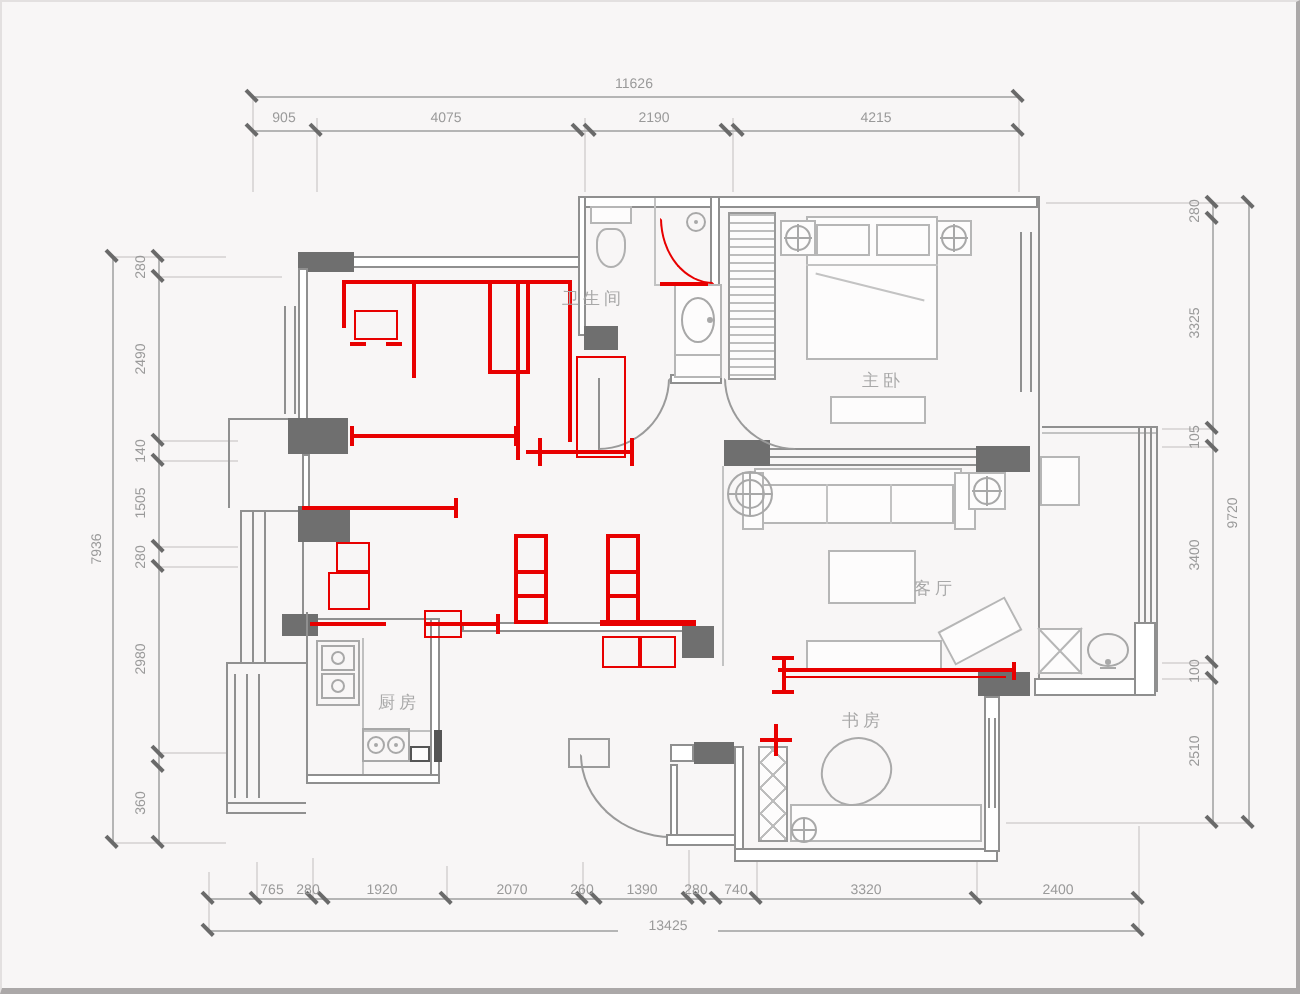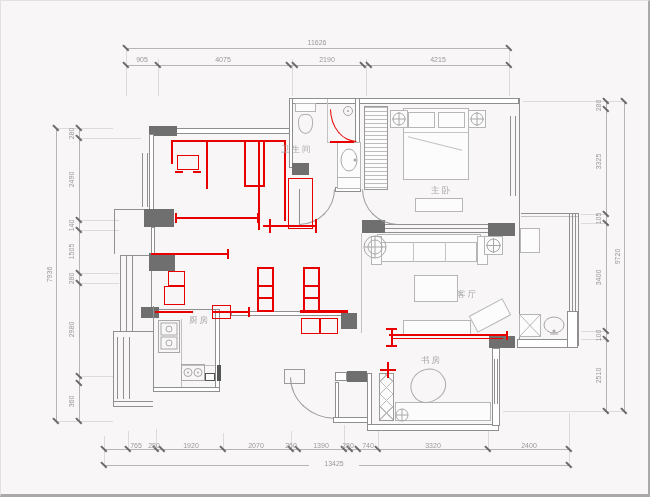--- a/index.html
+++ b/index.html
@@ -349,16 +349,16 @@
   <div class="red" style="left:390px;top:327px;width:2px;height:19px"></div>
   <div class="red" style="left:385px;top:327px;width:11px;height:2px"></div>
   <div class="red" style="left:385px;top:344px;width:11px;height:2px"></div>
   <div class="red" style="left:386px;top:361px;width:2px;height:16px"></div>
   <div class="red" style="left:379px;top:368px;width:16px;height:2px"></div>
   <div class="red" style="left:505px;top:330px;width:2px;height:9px"></div>
 
   <div class="roomlabel" style="left:280px;top:143px">卫生间</div>
   <div class="roomlabel" style="left:430px;top:184px">主卧</div>
   <div class="roomlabel" style="left:456px;top:288px">客厅</div>
-  <div class="roomlabel" style="left:188px;top:314px">厨房</div>
+  <div class="roomlabel" style="left:188px;top:345px">厨房</div>
   <div class="roomlabel" style="left:420px;top:354px">书房</div>
 
 </div>
 
 </body></html>

